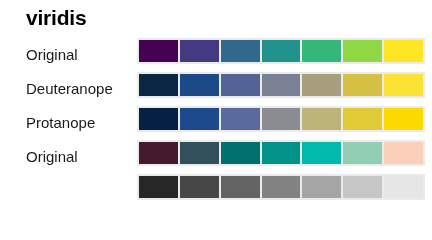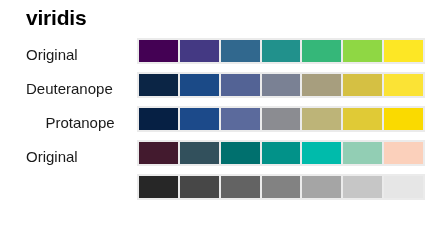--- a/index.html
+++ b/index.html
@@ -90,21 +90,21 @@
         <div class="swatch-strip" style="background: rgb(235, 235, 235);">
           <div class="swatch" style="background: rgb(11, 37, 69);"></div>
           <div class="swatch" style="background: rgb(27, 74, 135);"></div>
           <div class="swatch" style="background: rgb(83, 99, 149);"></div>
           <div class="swatch" style="background: rgb(122, 129, 148);"></div>
           <div class="swatch" style="background: rgb(167, 158, 126);"></div>
           <div class="swatch" style="background: rgb(213, 192, 67);"></div>
           <div class="swatch" style="background: rgb(251, 227, 53);"></div>
         </div>
       </div>
-      <div class="cmap-row" style="top: 106px; text-align: center;">
+      <div class="cmap-row" style="top: 106px;">
         <div class="row-label">Protanope</div>
         <div class="swatch-strip" style="background: rgb(235, 235, 235);">
           <div class="swatch" style="background: rgb(6, 32, 68);"></div>
           <div class="swatch" style="background: rgb(28, 74, 138);"></div>
           <div class="swatch" style="background: rgb(91, 106, 156);"></div>
           <div class="swatch" style="background: rgb(139, 140, 145);"></div>
           <div class="swatch" style="background: rgb(189, 180, 120);"></div>
           <div class="swatch" style="background: rgb(224, 202, 54);"></div>
           <div class="swatch" style="background: rgb(250, 218, 0);"></div>
         </div>

